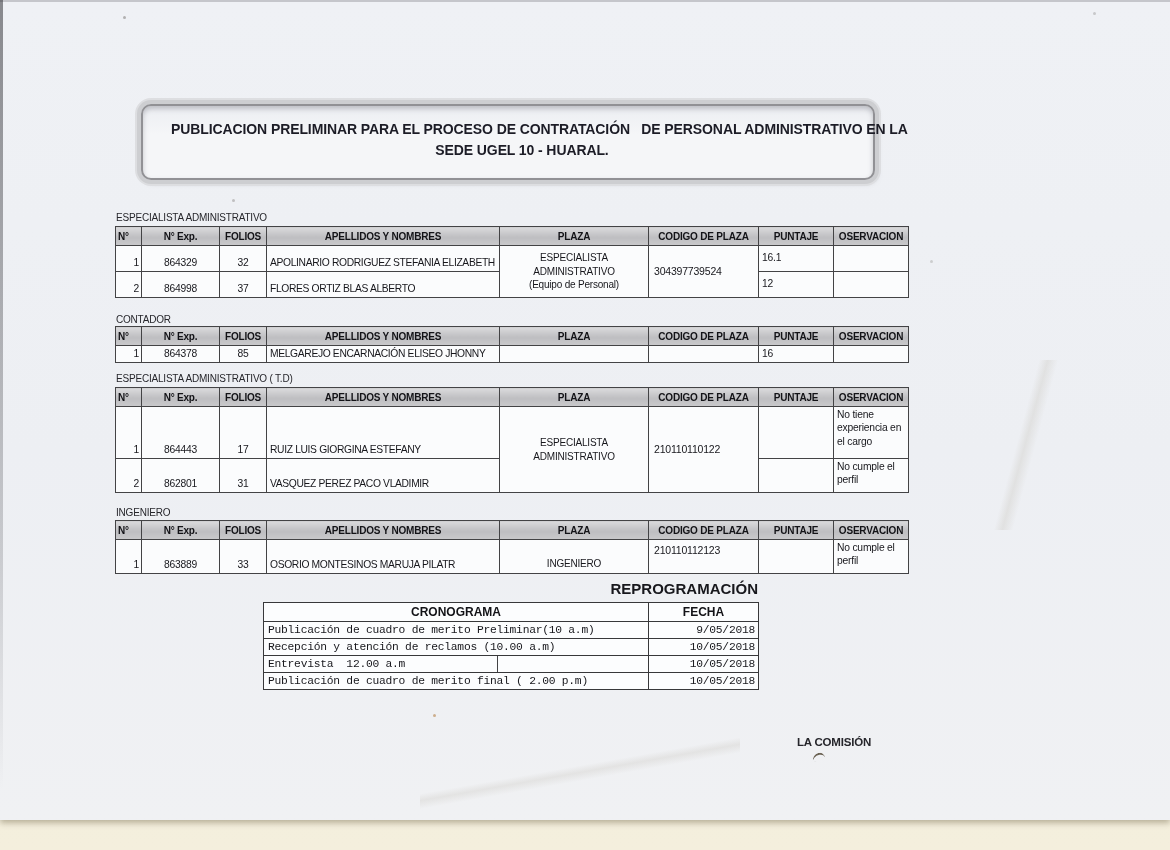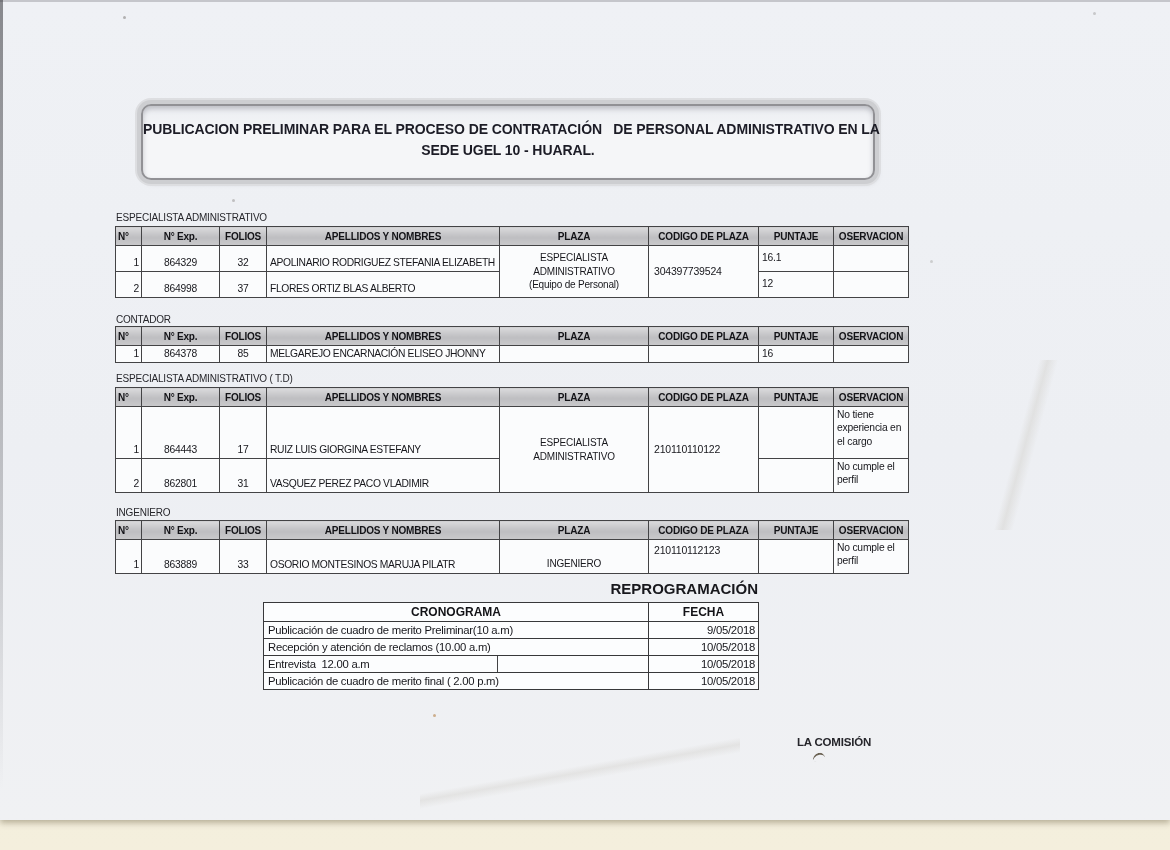--- a/index.html
+++ b/index.html
@@ -18,21 +18,21 @@
         background:linear-gradient(170deg,transparent 45%,rgba(140,130,110,.12) 50%,transparent 56%);}
   .speck{position:absolute;width:3px;height:3px;border-radius:50%;background:#55504a;opacity:.4;}
 
   .title-box{position:absolute;left:141px;top:104px;width:734px;height:76px;box-sizing:border-box;
         border:2px solid #919195;border-radius:10px;
         background:linear-gradient(180deg,#eceef2,#f5f6f8 40%);
         box-shadow:0 0 0 4px #cdced1,0 0 0 6px #dddee1,2px 3px 5px rgba(130,130,135,.55),
                    inset 0 3px 5px rgba(120,120,130,.40);
         padding-top:13px;text-align:center;}
   .title-line{white-space:pre;font-weight:bold;font-size:14px;line-height:21px;
-        color:#1c1c26;letter-spacing:-.1px;}
+        color:#1c1c26;letter-spacing:-.1px;margin-left:28px;}
 
   .sec-label{position:absolute;left:116px;font-size:10px;letter-spacing:-.2px;color:#26262b;white-space:pre;}
 
   table.t{position:absolute;left:115px;border-collapse:collapse;table-layout:fixed;background:#fbfcfd;}
   .t th,.t td{border:1px solid #434345;box-sizing:border-box;overflow:hidden;}
   .t thead tr{height:19px;}
   .t th{background:linear-gradient(180deg,#dadadc,#bebec1 55%,#c9c9cb);
         font-size:10px;font-weight:bold;color:#131317;text-align:center;vertical-align:middle;
         padding:1px 0;letter-spacing:-.2px;}
   .t th.h-n{text-align:left;padding-left:2px;}
@@ -50,21 +50,21 @@
   .t4{top:520px;} .t4 tbody tr{height:34px;}
   .t4 td.c-cod{vertical-align:top;padding-top:4px;}
   .t4 td.c-plaza{vertical-align:bottom;padding-bottom:3px;}
 
   .repro-title{position:absolute;left:263px;top:580px;width:495px;text-align:right;
         font-weight:bold;font-size:15px;color:#17171c;}
   table.crono{position:absolute;left:263px;top:602px;border-collapse:collapse;table-layout:fixed;background:#fcfdfe;}
   .crono th,.crono td{border:1px solid #38383a;box-sizing:border-box;}
   .crono thead tr{height:19px;}
   .crono th{font-size:12px;font-weight:bold;text-align:center;vertical-align:middle;color:#131317;}
-  .crono tbody tr{height:17px;}
+  .crono tbody tr{height:17px;font-family:Liberation Mono, monospace;}
   .crono td{font-size:11.3px;color:#17171c;vertical-align:middle;padding:0 4px;letter-spacing:-.25px;}
   .crono td.c-act{white-space:pre;}
   .crono td.c-fecha{text-align:right;padding-right:3px;}
   td.has-split{position:relative;}
   td.has-split::after{content:"";position:absolute;left:233px;top:0;bottom:0;border-left:1px solid #434345;}
 
   .comision{position:absolute;left:797px;top:736px;font-weight:bold;font-size:11.5px;color:#26262b;letter-spacing:-.2px;}
   .squiggle{position:absolute;left:812px;top:753px;width:13px;height:6px;border-top:2px solid #4a3f2c;
         border-radius:60% 40% 0 0/100% 80% 0 0;transform:rotate(-12deg);opacity:.8;}
 </style>

